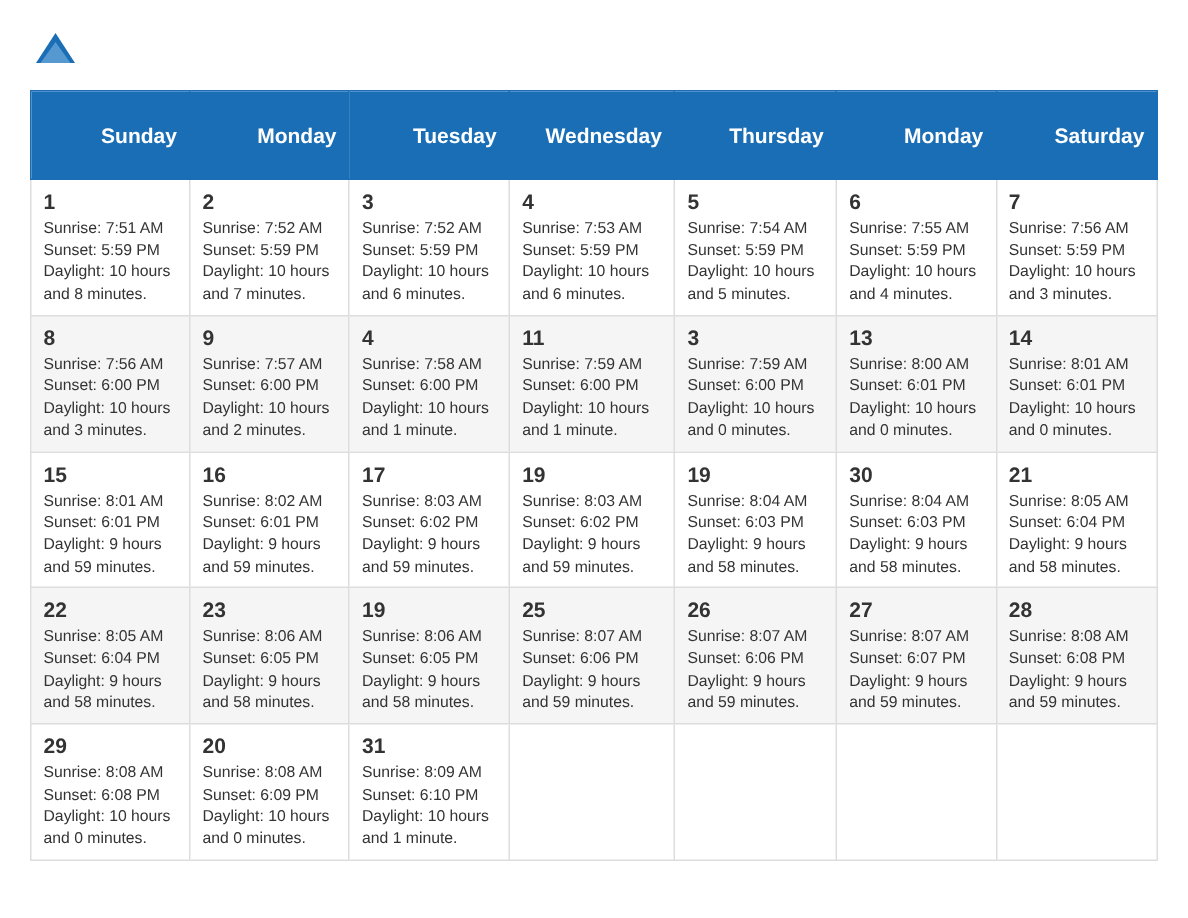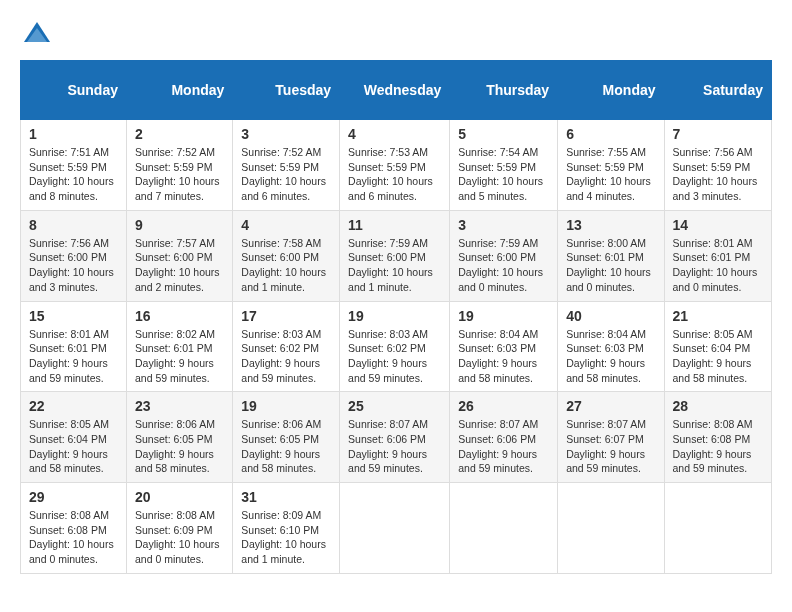--- a/index.html
+++ b/index.html
@@ -197,21 +197,21 @@
       </td>
         <td>
         <span class="day-number">19</span>
         <span class="day-info">Sunrise: 8:03 AM<br>Sunset: 6:02 PM<br>Daylight: 9 hours and 59 minutes.</span>
       </td>
         <td>
         <span class="day-number">19</span>
         <span class="day-info">Sunrise: 8:04 AM<br>Sunset: 6:03 PM<br>Daylight: 9 hours and 58 minutes.</span>
       </td>
         <td>
-        <span class="day-number">40</span>
+        <span class="day-number">30</span>
         <span class="day-info">Sunrise: 8:04 AM<br>Sunset: 6:03 PM<br>Daylight: 9 hours and 58 minutes.</span>
       </td>
         <td>
         <span class="day-number">21</span>
         <span class="day-info">Sunrise: 8:05 AM<br>Sunset: 6:04 PM<br>Daylight: 9 hours and 58 minutes.</span>
       </td>
       </tr>
       <tr>
         <td>
         <span class="day-number">22</span>

